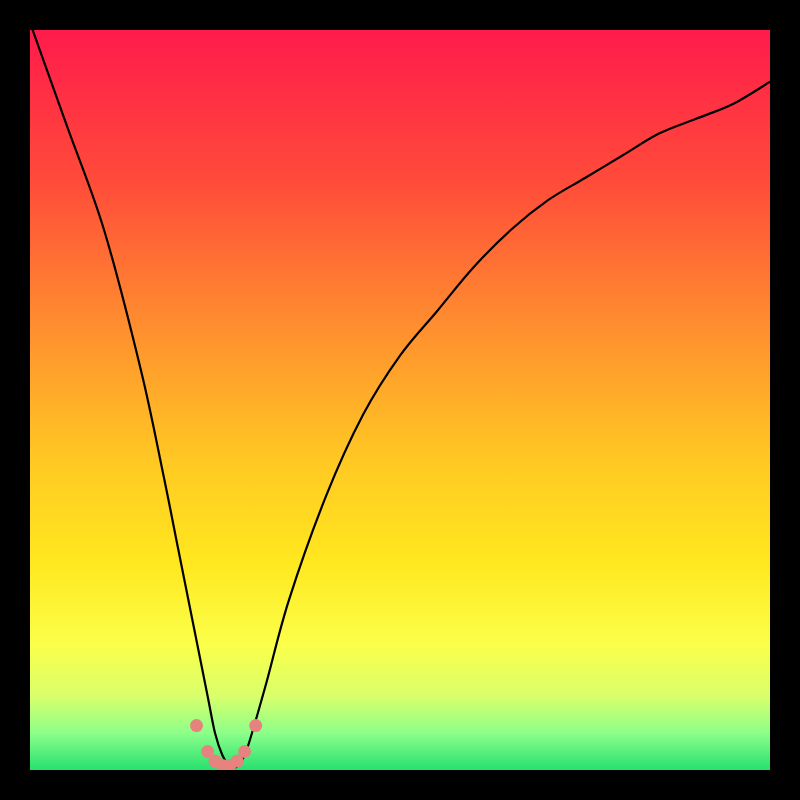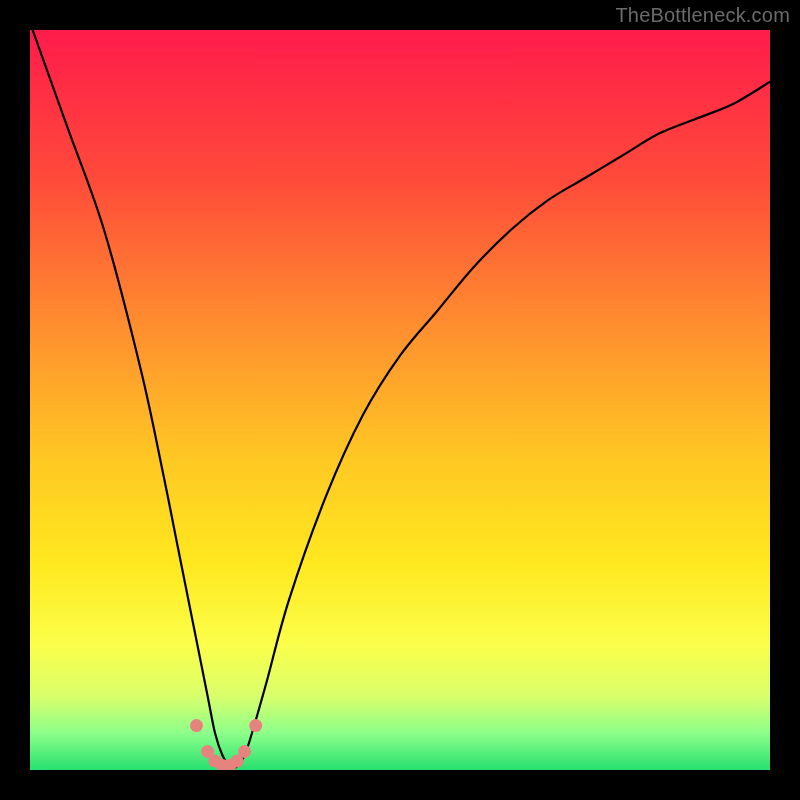--- a/index.html
+++ b/index.html
@@ -82,15 +82,14 @@
           <circle cx="192.4" cy="735.56" r="6.5" fill="#e7837f"></circle>
           <circle cx="199.8" cy="735.56" r="6.5" fill="#e7837f"></circle>
           <circle cx="207.20000000000002" cy="731.12" r="6.5" fill="#e7837f"></circle>
           <circle cx="214.6" cy="721.5" r="6.5" fill="#e7837f"></circle>
           <circle cx="225.7" cy="695.6" r="6.5" fill="#e7837f"></circle>
         </g>
     </svg>
 
   </div>
 
-  <div class="watermark">TheBottleneck.com</div>
 
 </div>
 
 </body></html>

